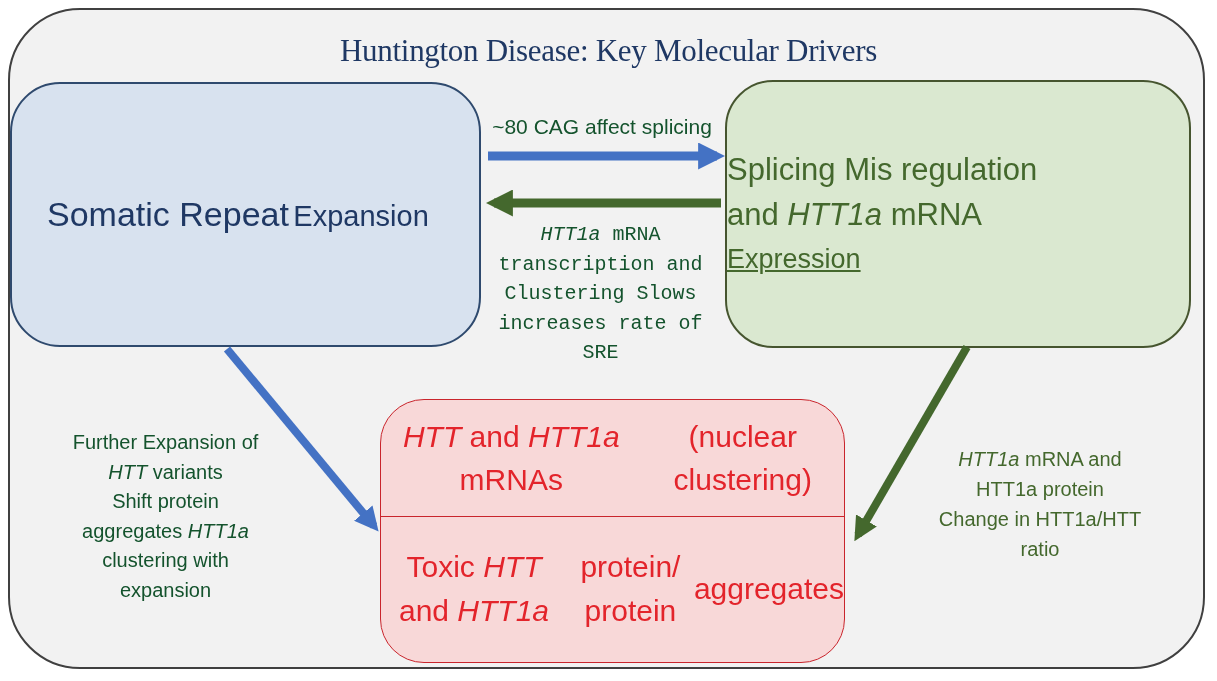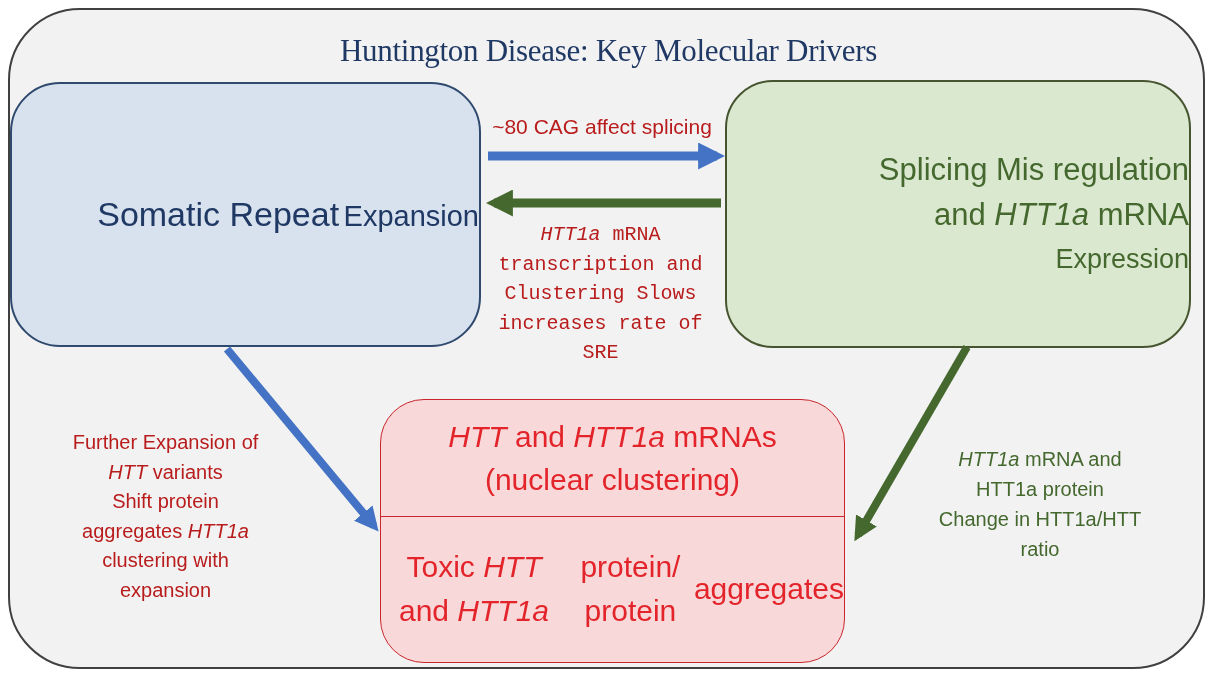--- a/index.html
+++ b/index.html
@@ -30,21 +30,21 @@
     font-size: 31px;
     color: #1f3864;
     letter-spacing: -0.3px;
     font-family: Liberation Serif, serif;
   }
   .node {
     position: absolute;
     box-sizing: border-box;
     display: flex;
     flex-direction: column;
-    align-items: flex-end;
+    align-items: flex-start;
     justify-content: center;
     text-align: center;
   }
   .node-somatic {
     left: 10px; top: 82px;
     width: 471px; height: 265px;
     background: #d8e2ef;
     border: 2px solid #2f4a6e;
     border-radius: 50px;
     color: #1f3864;
@@ -55,55 +55,55 @@
   .node-splicing {
     left: 725px; top: 80px;
     width: 466px; height: 268px;
     background: #dae8d0;
     border: 2px solid #46552f;
     border-radius: 48px;
     color: #44682d;
     font-size: 31px;
     line-height: 45px;
   }
-  .node-splicing .sub { font-size: 27px; }
+  .node-splicing .sub { font-size: 27px; text-decoration: underline; }
   .node-toxic {
     left: 380px; top: 399px;
     width: 465px; height: 264px;
     background: #f8d8d8;
     border: 1.8px solid #c9252c;
     border-radius: 44px;
     color: #e3242b;
     font-size: 30px;
     padding: 0;
   }
   .toxic-top {
     box-sizing: border-box;
     width: 100%;
     height: 115px;
-    display: flex; flex-direction: column;
+    display: flex; flex-direction: row;
     align-items: center; justify-content: center;
     line-height: 43px;
   }
   .toxic-bottom {
     box-sizing: border-box;
     width: 100%;
     height: 146px;
     border-top: 1.5px solid #c9252c;
     display: flex; 
     align-items: center; justify-content: center;
     line-height: 44px;
   }
   .caption {
     position: absolute;
     text-align: center;
     font-size: 20px;
     line-height: 29.5px;
   }
-  .navy { color: #b91c1c; }
+  .navy { color: #14532d; }
   .dkgreen { color: #44682d; }
   .cap-cag {
     left: 462px; top: 114px; width: 280px;
     font-size: 21px;
     line-height: 26px;
   }
   .cap-clustering { left: 478px; top: 220px; width: 245px; font-family: Liberation Mono, monospace; }
   .cap-further { left: 38px; top: 428px; width: 255px; }
   .cap-ratio { left: 912px; top: 444px; width: 256px; line-height: 30px; }
   svg.arrows {

